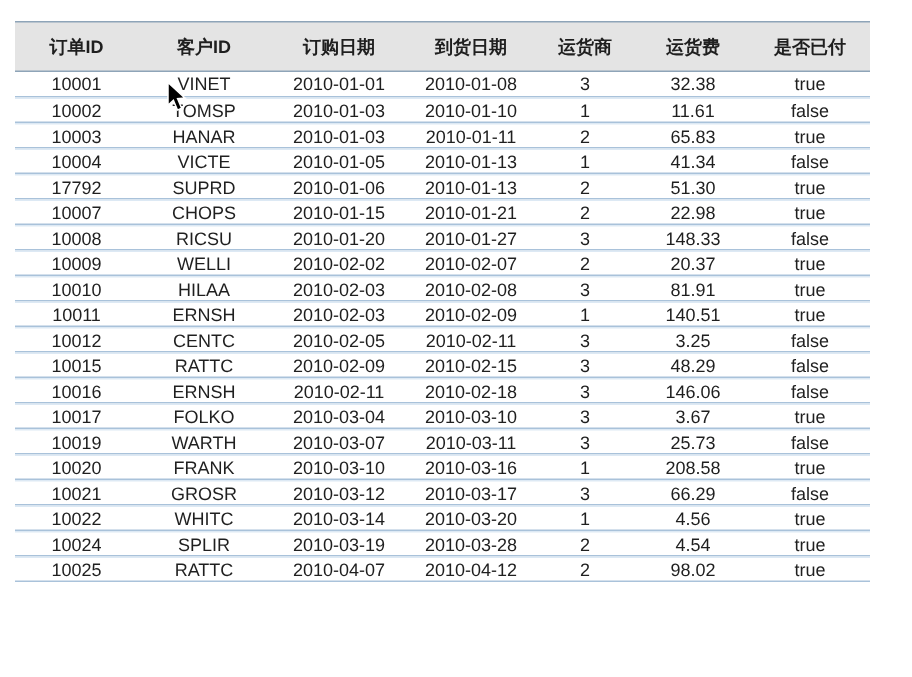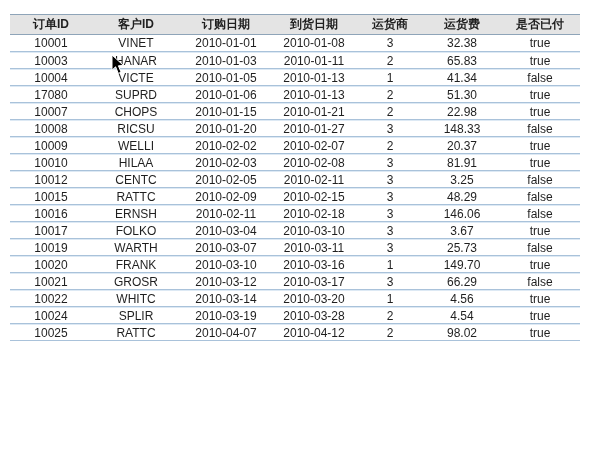--- a/index.html
+++ b/index.html
@@ -22,21 +22,21 @@
   table.grid {
     position: absolute;
     left: 10px; top: 14px;
     width: 570px;
     border-collapse: separate;
     border-spacing: 0;
     table-layout: fixed;
     font-size: 12px;
   }
   .grid th {
-    height: 21px;
+    height: 34px;
     background: var(--header-bg);
     border-top: 1px solid var(--header-border);
     border-bottom: 1px solid var(--header-border);
     font-weight: bold;
     font-size: 12px;
     text-align: center;
     vertical-align: middle;
     white-space: nowrap;
     overflow: hidden;
   }
@@ -89,39 +89,48 @@
         <tr>
           <td>10001</td>
           <td>VINET</td>
           <td>2010-01-01</td>
           <td>2010-01-08</td>
           <td>3</td>
           <td>32.38</td>
           <td>true</td>
         </tr>
         <tr>
+          <td>10002</td>
+          <td>TOMSP</td>
+          <td>2010-01-03</td>
+          <td>2010-01-10</td>
+          <td>1</td>
+          <td>11.61</td>
+          <td>false</td>
+        </tr>
+        <tr>
           <td>10003</td>
           <td>HANAR</td>
           <td>2010-01-03</td>
           <td>2010-01-11</td>
           <td>2</td>
           <td>65.83</td>
           <td>true</td>
         </tr>
         <tr>
           <td>10004</td>
           <td>VICTE</td>
           <td>2010-01-05</td>
           <td>2010-01-13</td>
           <td>1</td>
           <td>41.34</td>
           <td>false</td>
         </tr>
         <tr>
-          <td>17080</td>
+          <td>17792</td>
           <td>SUPRD</td>
           <td>2010-01-06</td>
           <td>2010-01-13</td>
           <td>2</td>
           <td>51.30</td>
           <td>true</td>
         </tr>
         <tr>
           <td>10007</td>
           <td>CHOPS</td>
@@ -152,20 +161,29 @@
         <tr>
           <td>10010</td>
           <td>HILAA</td>
           <td>2010-02-03</td>
           <td>2010-02-08</td>
           <td>3</td>
           <td>81.91</td>
           <td>true</td>
         </tr>
         <tr>
+          <td>10011</td>
+          <td>ERNSH</td>
+          <td>2010-02-03</td>
+          <td>2010-02-09</td>
+          <td>1</td>
+          <td>140.51</td>
+          <td>true</td>
+        </tr>
+        <tr>
           <td>10012</td>
           <td>CENTC</td>
           <td>2010-02-05</td>
           <td>2010-02-11</td>
           <td>3</td>
           <td>3.25</td>
           <td>false</td>
         </tr>
         <tr>
           <td>10015</td>
@@ -202,21 +220,21 @@
           <td>3</td>
           <td>25.73</td>
           <td>false</td>
         </tr>
         <tr>
           <td>10020</td>
           <td>FRANK</td>
           <td>2010-03-10</td>
           <td>2010-03-16</td>
           <td>1</td>
-          <td>149.70</td>
+          <td>208.58</td>
           <td>true</td>
         </tr>
         <tr>
           <td>10021</td>
           <td>GROSR</td>
           <td>2010-03-12</td>
           <td>2010-03-17</td>
           <td>3</td>
           <td>66.29</td>
           <td>false</td>

